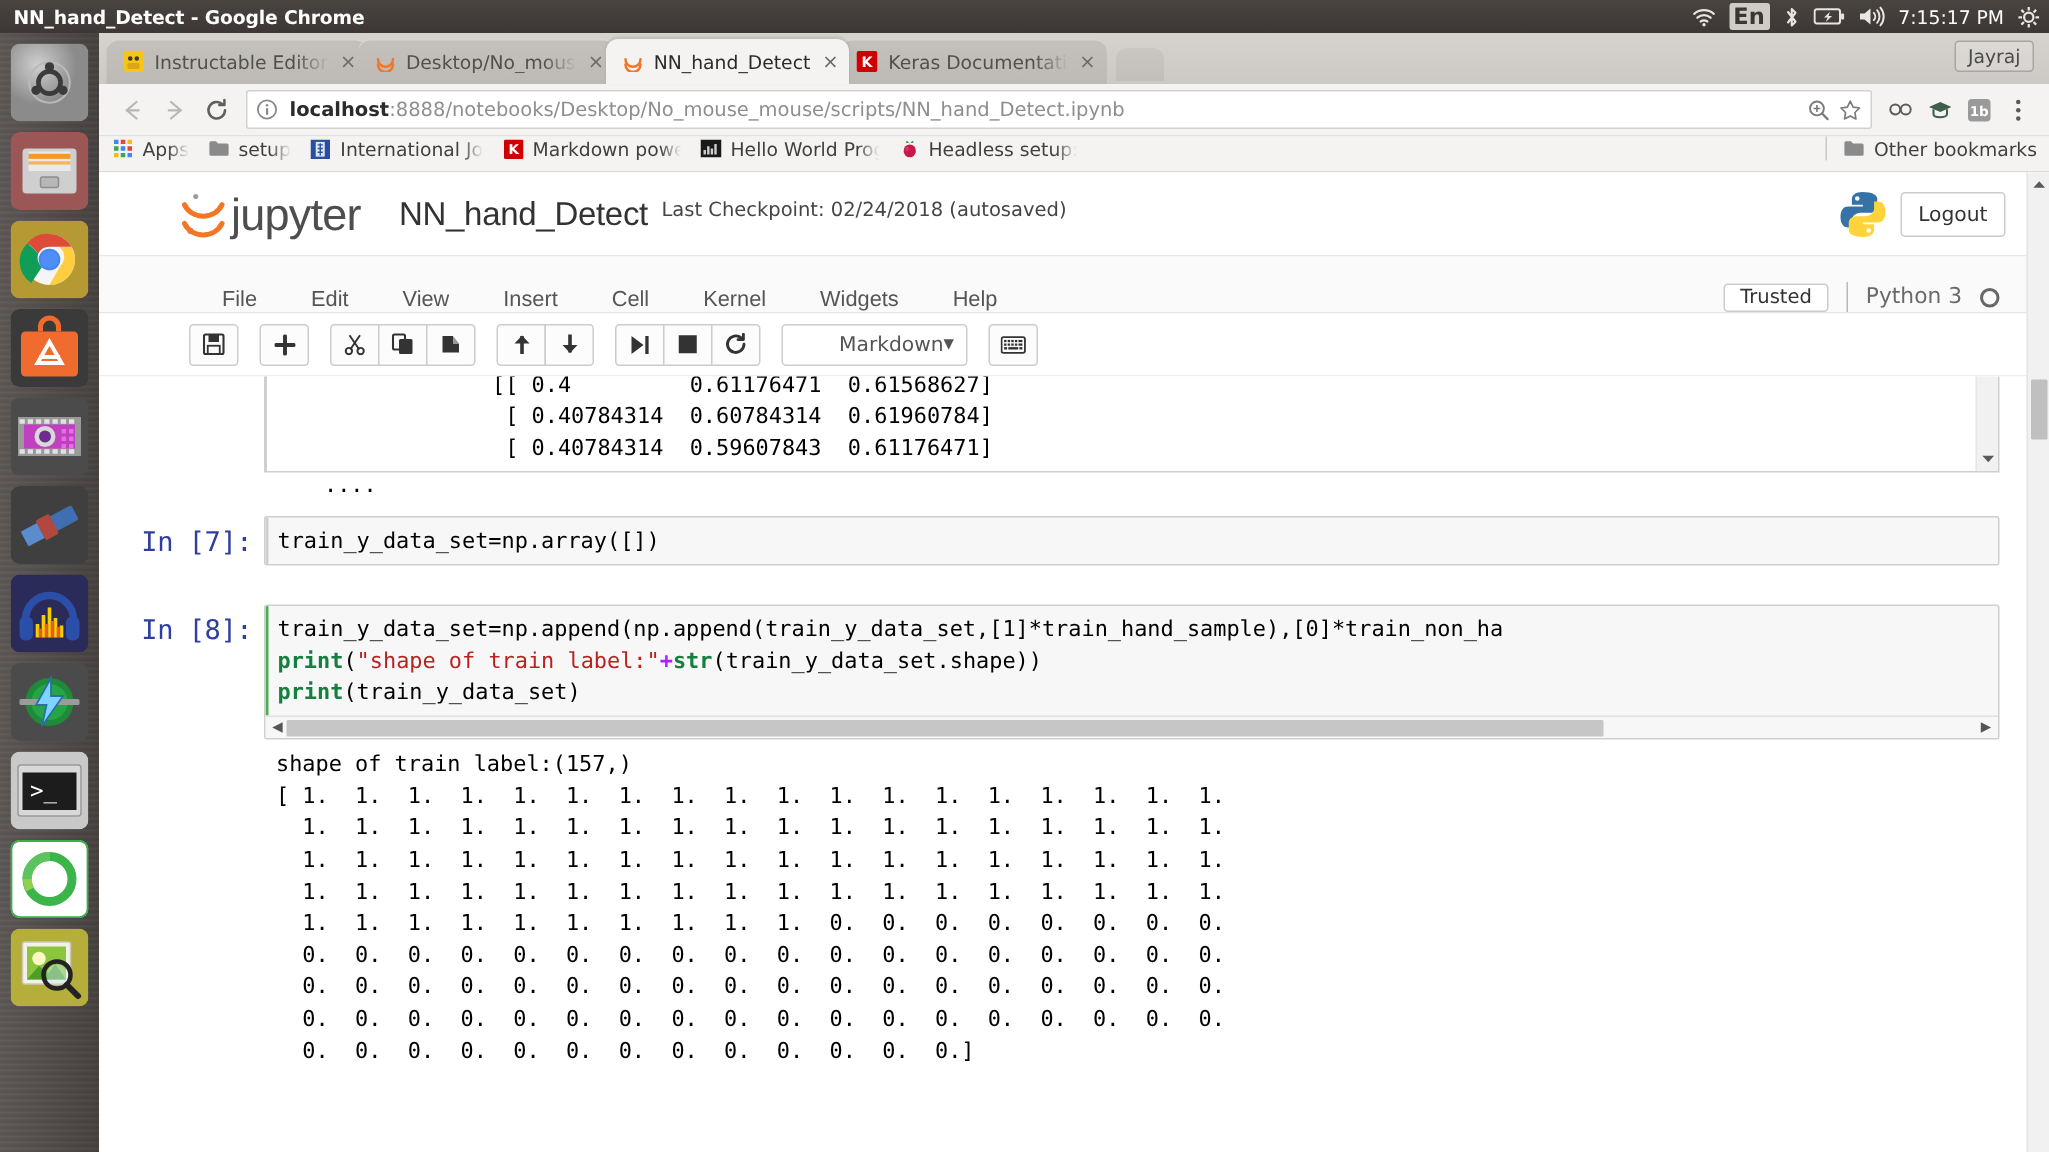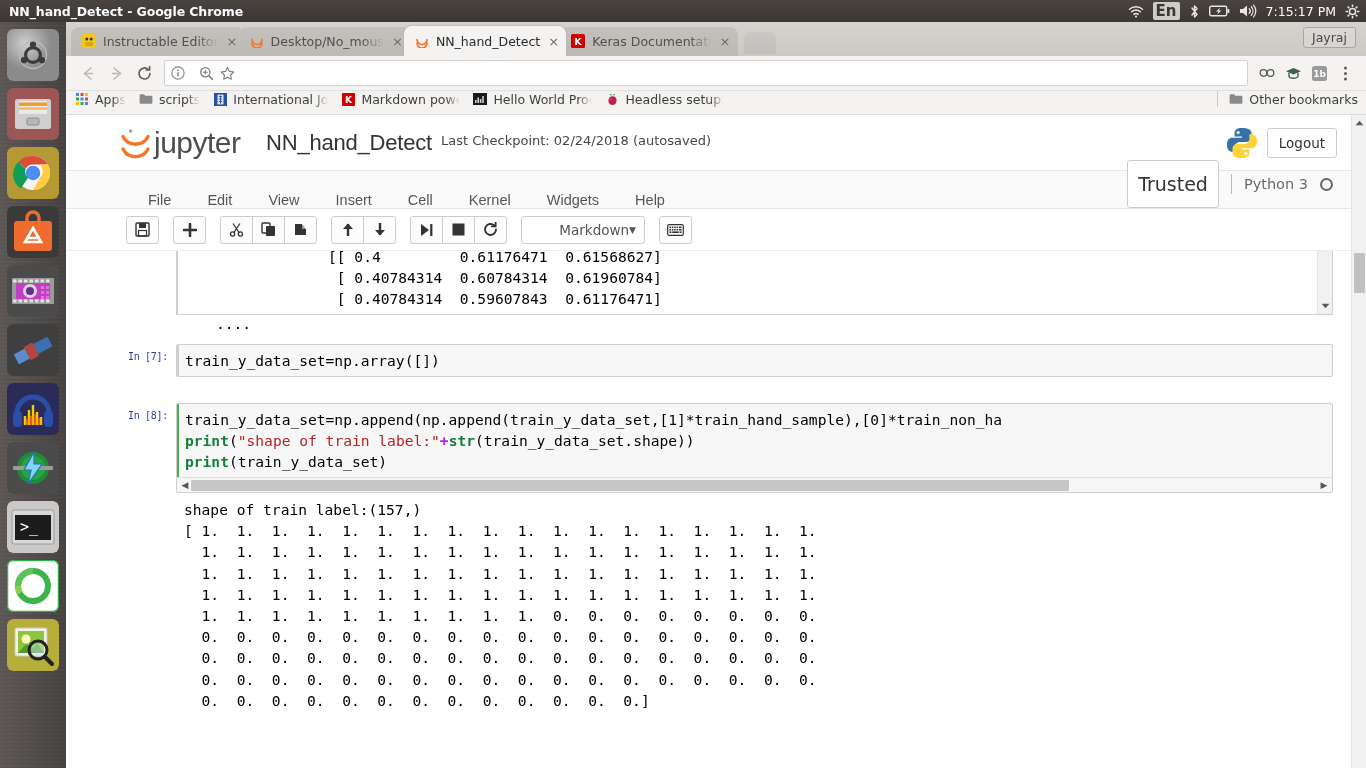--- a/index.html
+++ b/index.html
@@ -267,23 +267,23 @@
     display: flex; align-items: flex-end;
     padding-left: 64px;
   }
   .j-menu {
     font-size: 14.5px; color: #555555;
     padding: 0 18px;
     font-family: "Liberation Sans", sans-serif;
   }
   #j-menubar-right { margin-left: auto; display: flex; align-items: center; padding-right: 18px; gap: 12px; }
   #trusted-badge {
-    font-size: 19px; color: #333;
+    font-size: 13px; color: #333;
     border: 1px solid #cccccc; border-radius: 3px;
-    padding: 12px 10px; background: #fff;
+    padding: 1px 10px; background: #fff;
   }
   #kernel-sep { width:1px; height:20px; background:#b9b9b9; }
   #kernel-name { font-size: 14.5px; color: #6a6a6a; }
   #kernel-dot {
     width: 13px; height: 13px; border-radius: 50%;
     border: 2px solid #676767;
   }
 
   
   #j-toolbar {
@@ -325,21 +325,21 @@
   }
   .nb-inner { position: absolute; left: 0; top: -8px; width: 1285px; }
 
   .cell { position: relative; padding: 5px 0; }
   .cell-row { display: flex; align-items: flex-start; }
   .prompt {
     flex: 0 0 110px;
     text-align: right;
     padding-right: 8px;
     font-family: "DejaVu Sans Mono", monospace;
-    font-size: 10px;
+    font-size: 18px;
     color: #303f9f;
     padding-top: 7px;
     letter-spacing: -0.3px;
   }
   .inputarea {
     flex: 1 1 auto;
     margin-right: 18px;
     background: #f7f7f7;
     border: 1px solid #cfcfcf;
     border-radius: 2px;
@@ -689,20 +689,21 @@
     </div>
 
     <div id="omnibox">
       <span id="omnibox-info">
         <svg width="14" height="14" viewBox="0 0 14 14">
             <circle cx="7" cy="7" r="6.1" fill="none" stroke="currentColor" stroke-width="1.2"></circle>
             <circle cx="7" cy="4.1" r="0.85" fill="currentColor"></circle>
             <rect x="6.3" y="6" width="1.5" height="4.6" rx="0.6" fill="currentColor"></rect>
           </svg>
       </span>
+      <span id="omnibox-url"><span class="host">localhost</span><span>:8888/notebooks/Desktop/No_mouse_mouse/scripts/NN_hand_Detect.ipynb</span></span>
       <span class="omni-act">
         <svg width="15" height="15" viewBox="0 0 15 15">
             <circle cx="6.3" cy="6.3" r="4.6" fill="none" stroke="currentColor" stroke-width="1.3"></circle>
             <path d="M9.7 9.7 L13.4 13.4" stroke="currentColor" stroke-width="1.5" stroke-linecap="round"></path>
             <path d="M4 6.3h4.6M6.3 4v4.6" stroke="currentColor" stroke-width="1.1"></path>
           </svg>
       </span>
       <span class="omni-act">
         <svg width="15" height="15" viewBox="0 0 15 15">
             <path d="M7.5 1.4 L9.4 5.4 L13.7 6 L10.6 9 L11.3 13.3 L7.5 11.3 L3.7 13.3 L4.4 9 L1.3 6 L5.6 5.4 Z" fill="none" stroke="currentColor" stroke-width="1.1" stroke-linejoin="round"></path>
@@ -755,21 +756,21 @@
           </svg>
       </span>
       <span class="bm-label">Apps</span>
     </div>
     <div class="bm">
       <span class="bm-ico">
         <svg width="14" height="12" viewBox="0 0 14 12">
             <path d="M0.6 2.2a1 1 0 0 1 1-1h3.4l1.3 1.5h6.1a1 1 0 0 1 1 1v6.1a1 1 0 0 1-1 1H1.6a1 1 0 0 1-1-1z" fill="#8a8a8a"></path>
           </svg>
       </span>
-      <span class="bm-label">scripts</span>
+      <span class="bm-label">setup</span>
     </div>
     <div class="bm">
       <span class="bm-ico">
         <svg width="13" height="13" viewBox="0 0 13 13">
             <rect width="13" height="13" fill="#2a4fa0"></rect>
             <rect x="3.5" y="1.6" width="6" height="9.8" fill="#dfe6f5"></rect>
             <path d="M6.5 2.5v8.2M4.8 3.6h3.4M4.8 6h3.4M4.8 8.5h3.4" stroke="#2a4fa0" stroke-width="0.9"></path>
           </svg>
       </span>
       <span class="bm-label">International Jo</span>

